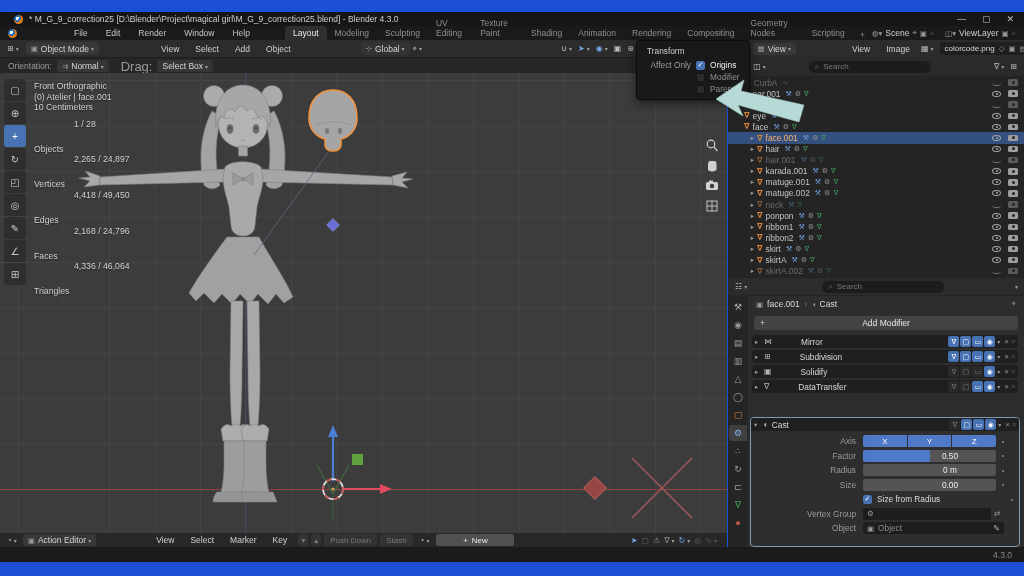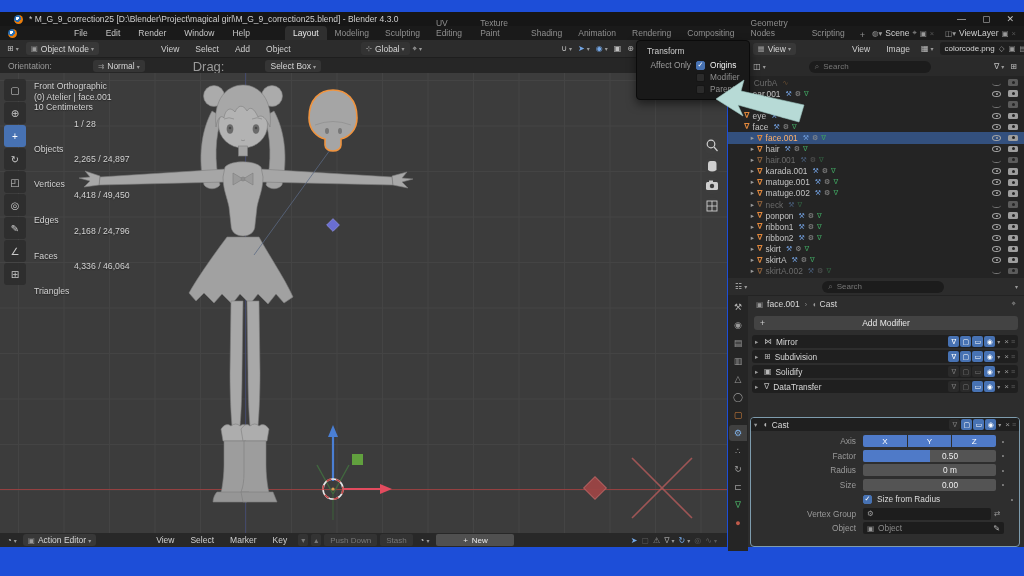--- a/index.html
+++ b/index.html
@@ -19,21 +19,21 @@
   .menu-item{font-size:8.5px;color:#c6c6c6;padding:0 9px;}
   .ws-tabs{display:flex;align-items:flex-end;height:14px;margin-left:26px;}
   .ws-tab{font-size:8.5px;color:#8f8f8f;padding:2px 8px 2px;border-radius:4px 4px 0 0;}
   .ws-tab.active{background:#2f2f2f;color:#ececec;}
   .ws-add{font-size:9px;color:#8f8f8f;padding:0 7px;}
   .sceneblk{margin-left:auto;display:flex;align-items:center;gap:3px;margin-right:8px;font-size:8.5px;}
   .mini-ic{font-size:7.5px;color:#9a9a9a;}
   
   #viewport{top:40px;left:0;width:727px;height:493px;background:#3c3c3c;}
   #vp-h1{position:absolute;top:0;left:0;width:727px;height:17px;background:#2c2c2c;display:flex;align-items:center;}
-  #vp-h2{position:absolute;top:17px;left:0;width:727px;height:16px;background:#262626;border-top:1px solid #1e1e1e;display:flex;align-items:center;gap:36px;}
+  #vp-h2{position:absolute;top:17px;left:0;width:727px;height:16px;background:#262626;border-top:1px solid #1e1e1e;display:flex;align-items:center;}
   #vp-canvas{position:absolute;top:33px;left:0;width:727px;height:460px;background-color:#3c3c3c;
     background-image:linear-gradient(#444 1px,transparent 1px),linear-gradient(90deg,#444 1px,transparent 1px);
     background-size:45.5px 45.5px;background-position:18px 7px;}
   .vp-menu{font-size:8.5px;color:#d0d0d0;padding:0 8px;}
   .icon-btn{font-size:8px;color:#c0c0c0;padding:0 3px;display:flex;align-items:center;}
   .icon-blue{color:#74a8e8;}
   .shade-grp{display:flex;align-items:center;background:#242424;border-radius:3px;padding:0 3px;height:13px;gap:3px;margin-left:4px;}
   .shade-grp .on{background:#505050;border-radius:2px;padding:0 2px;}
   #lbl-orientation{color:#9a9a9a;font-size:8.5px;margin-left:8px;}
   
@@ -84,21 +84,21 @@
   .ptab{width:18px;height:16px;display:flex;align-items:center;justify-content:center;font-size:9px;border-radius:3px 0 0 3px;}
   .ptab.active{background:#404040;}
   #props-body{position:absolute;top:17px;left:20px;width:276px;height:252px;}
   #breadcrumb{display:flex;align-items:center;height:18px;font-size:8.5px;color:#d8d8d8;padding-left:8px;}
   #add-modifier{margin:3px 6px 0 6px;height:14px;background:#434343;border-radius:3px;display:flex;align-items:center;justify-content:center;font-size:8.5px;color:#e9e9e9;position:relative;}
   #add-modifier .plus{position:absolute;left:6px;color:#cfcfcf;}
   #mod-list{margin:5px 6px 0 4px;display:flex;flex-direction:column;gap:2px;}
   .mod-row{height:13px;background:#1f1f1f;border-radius:3px;display:flex;align-items:center;padding:0 3px;font-size:8.3px;}
   .mod-row .mdisc{color:#999;font-size:6.5px;width:9px;}
   .mod-row .mic{color:#b8b8b8;font-size:8px;margin-right:4px;}
-  .mod-row .mname{color:#d8d8d8;flex:1;}
+  .mod-row .mname{color:#d8d8d8;flex:1;margin-left:25px;}
   .tgl{width:11px;height:11px;border-radius:2px;background:#2a2a2a;color:#777;font-size:7px;display:flex;align-items:center;justify-content:center;margin-left:1px;}
   .tgl.on{background:var(--accent,#4772b3);color:#fff;}
   .mod-x{color:#9a9a9a;font-size:8px;margin:0 2px 0 4px;}
   .mod-grip{color:#606060;font-size:7px;}
   #cast-panel{position:absolute;left:2px;top:122px;width:270px;height:130px;border:1px solid #7e9cae;border-radius:4px;background:#2e2e2e;box-sizing:border-box;}
   #cast-hdr{height:13px;background:#1f1f1f;border-radius:3px 3px 0 0;display:flex;align-items:center;padding:0 3px;font-size:8.3px;}
   .fld-row{display:flex;align-items:center;height:13px;margin-top:1.5px;font-size:8.3px;}
   .fld-lab{width:105px;text-align:right;color:#9a9a9a;margin-right:7px;flex:none;}
   .fld-ctl{width:133px;height:12px;border-radius:2px;display:flex;align-items:center;position:relative;overflow:hidden;flex:none;}
   .fld-drop{background:#282828;color:#dcdcdc;padding:0 5px;justify-content:space-between;}
@@ -870,14 +870,17 @@
       <span class="icon-blue">➤</span>
       <span class="dim">▢</span>
       <span>⚠</span>
       <span>∇<span class="chev">▾</span></span>
       <span class="icon-blue">↻<span class="chev">▾</span></span>
       <span class="dim">◎</span>
       <span class="dim">∿<span class="chev">▾</span></span>
     </span>
   </div>
 
+  <div id="statusbar" class="abs">
+    <span class="ver">4.3.0</span>
+  </div>
 
 </div>
 
 </body></html>

